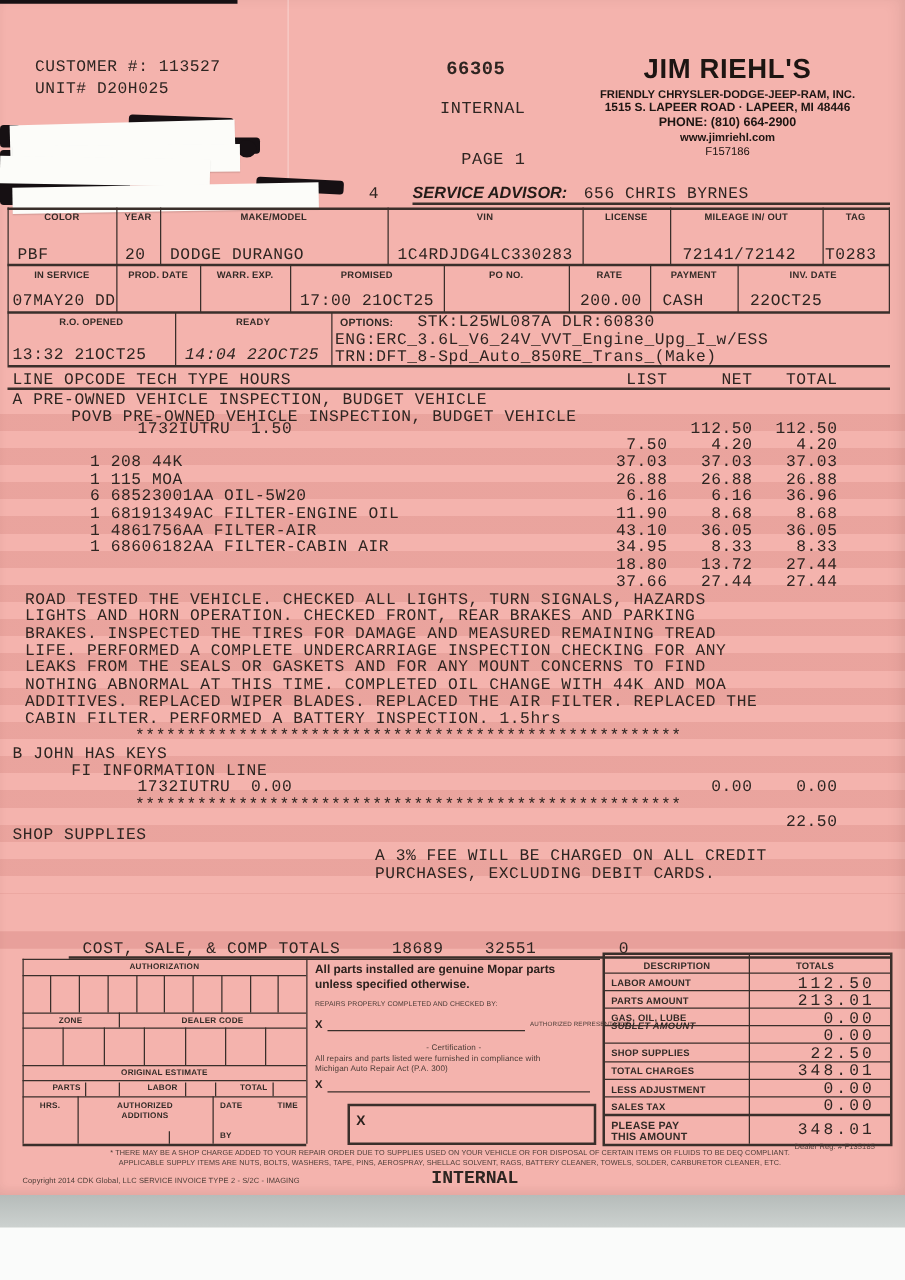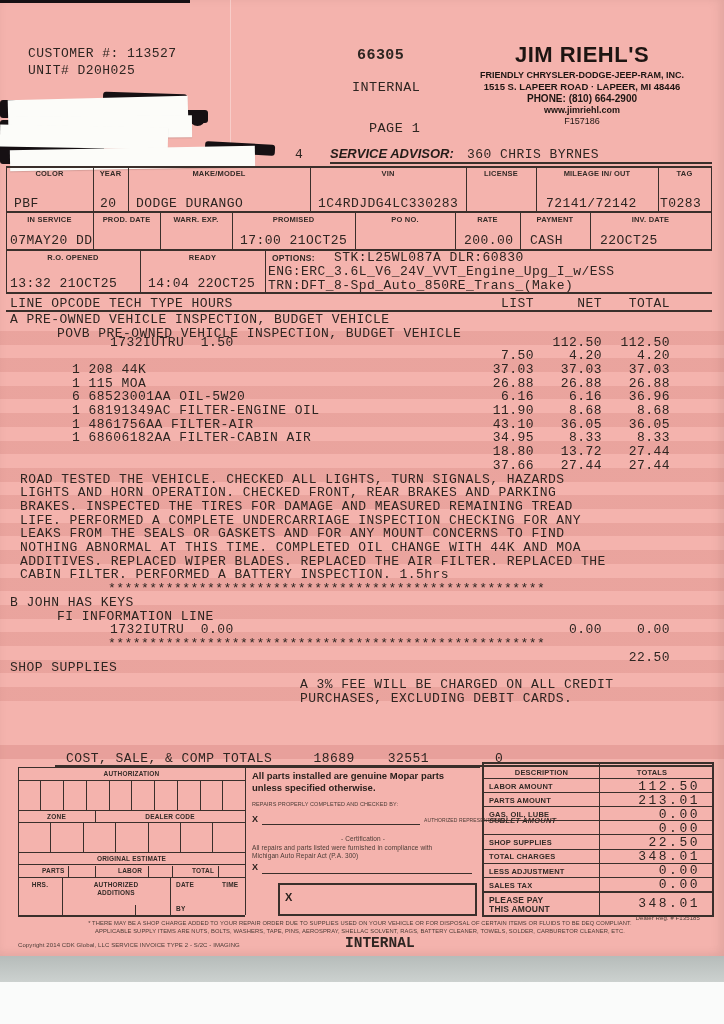--- a/index.html
+++ b/index.html
@@ -62,21 +62,21 @@
     <div class="black" style="left:0;top:148px;width:14px;height:16px;"></div>
     <div class="tape" style="left:8px;top:98px;width:180px;height:26px;transform:rotate(-1.5deg);"></div>
     <div class="black" style="left:190px;top:112px;width:15px;height:14px;border-radius:50%;"></div>
     <div class="tape" style="left:10px;top:116px;width:182px;height:22px;transform:rotate(-0.5deg);"></div>
     <div class="tape" style="left:0;top:126px;width:168px;height:22px;transform:rotate(1deg);"></div>
     <div class="tape" style="left:10px;top:148px;width:245px;height:21px;transform:rotate(-1deg);"></div>
   </div>
 
   <div class="mono" style="position:absolute;left:295px;top:147px;">4</div>
   <div style="position:absolute;left:330px;top:146px;font-size:13px;font-weight:bold;color:#241c18;font-style:italic;">SERVICE ADVISOR:</div>
-  <div class="mono" style="position:absolute;left:467px;top:147px;">360 CHRIS BYRNES</div>
+  <div class="mono" style="position:absolute;left:467px;top:147px;">656 CHRIS BYRNES</div>
   <div class="hline" style="left:330px;top:162px;width:382px;height:2px;"></div>
 
   <div>
     <div class="hline" style="left:6px;top:166px;width:706px;height:2px;"></div>
     <div class="hline" style="left:6px;top:211px;width:706px;height:2px;"></div>
     <div class="hline" style="left:6px;top:249px;width:706px;height:2px;"></div>
     <div class="hline" style="left:6px;top:292px;width:706px;height:2px;"></div>
 
     <div class="vline" style="left:6px;top:166px;height:46px;"></div>
     <div class="vline" style="left:93px;top:166px;height:46px;"></div>
@@ -122,21 +122,21 @@
     <div class="mono" style="position:absolute;left:464px;top:233px;">200.00</div>
     <div class="mono" style="position:absolute;left:530px;top:233px;">CASH</div>
     <div class="mono" style="position:absolute;left:600px;top:233px;">22OCT25</div>
 
     <div class="vline" style="left:6px;top:250px;height:42px;"></div>
     <div class="vline" style="left:140px;top:250px;height:42px;"></div>
     <div class="vline" style="left:265px;top:250px;height:42px;"></div>
     <div class="lbl cell-center" style="left:6px;width:134px;top:253px;">R.O. OPENED</div>
     <div class="lbl cell-center" style="left:140px;width:125px;top:253px;">READY</div>
     <div class="mono" style="position:absolute;left:10px;top:276px;">13:32 21OCT25</div>
-    <div class="mono" style="position:absolute;left:148px;top:276px;">14:04 22OCT25</div>
+    <div class="mono" style="position:absolute;left:148px;top:276px;font-style:italic;">14:04 22OCT25</div>
     <div class="lbl" style="left:272px;top:253px;font-size:8.5px;">OPTIONS:</div>
     <div class="mono" style="position:absolute;left:334px;top:250px;">STK:L25WL087A DLR:60830</div>
     <div class="mono" style="position:absolute;left:268px;top:264px;">ENG:ERC_3.6L_V6_24V_VVT_Engine_Upg_I_w/ESS</div>
     <div class="mono" style="position:absolute;left:268px;top:278px;">TRN:DFT_8-Spd_Auto_850RE_Trans_(Make)</div>
   </div>
 
   <div class="stripes" style="top:331px;height:384px;"></div>
   <div class="stripe" style="top:745px;height:14px;"></div>
 
   <div>

